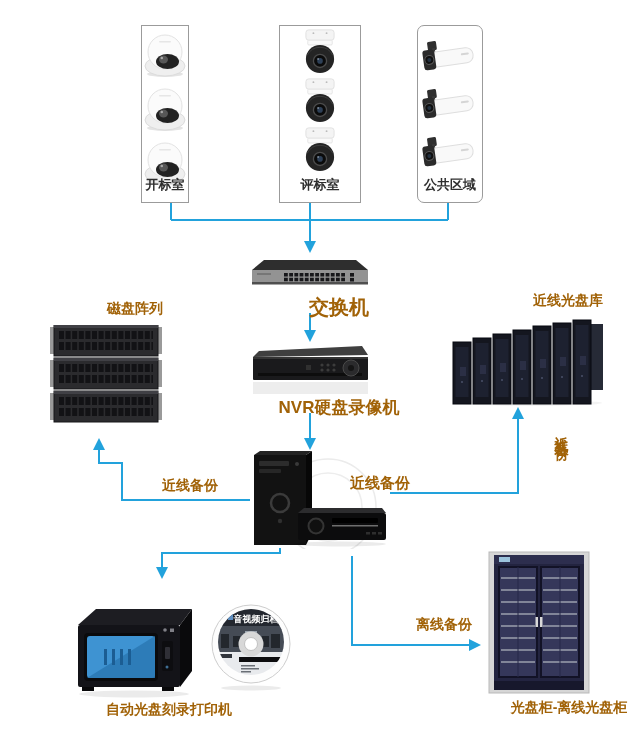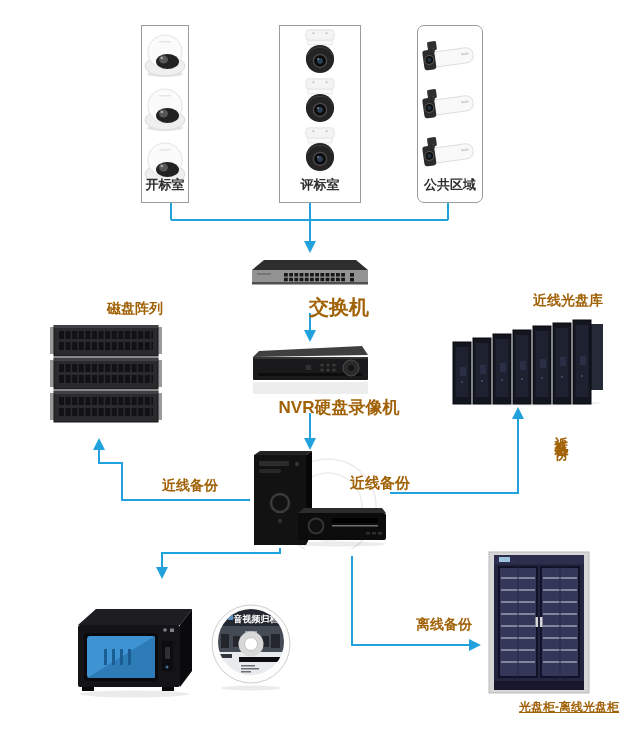--- a/index.html
+++ b/index.html
@@ -315,20 +315,21 @@
     <rect x="50" y="52" width="3" height="16" fill="#1b5d93"></rect>
     <rect x="58" y="52" width="3" height="16" fill="#1b5d93"></rect>
     <circle cx="95" cy="33" r="1.8" fill="#7f7f86"></circle>
     <rect x="100" y="31.5" width="4" height="3.5" fill="#7f7f86"></rect>
     <rect x="92" y="44" width="11" height="30" rx="2" fill="#0d0d10"></rect>
     <rect x="95" y="50" width="5" height="12" rx="1" fill="#2f2f36"></rect>
     <circle cx="97" cy="70" r="1.5" fill="#3f6f95"></circle>
     <rect x="12" y="90" width="12" height="4" fill="#08080a"></rect>
     <rect x="92" y="90" width="12" height="4" fill="#08080a"></rect>
   </svg>
+  <div class="lbl ctr" style="left:140px;top:701px;font-size:14px;">自动光盘刻录打印机</div>
 
   <svg class="abs" style="left:209px;top:602px;" width="84" height="90" viewBox="0 0 84 90">
     <ellipse cx="42" cy="86" rx="30" ry="2.5" fill="#000000" opacity="0.08"></ellipse>
     <circle cx="42" cy="42" r="39" fill="#fdfdfd" stroke="#cdcdcd"></circle>
     <clipPath id="cdclip">
         <circle cx="42" cy="40" r="33"></circle>
       </clipPath>
     <g clip-path="url(#cdclip)">
       <rect x="9" y="7" width="66" height="66" fill="#e8eaed"></rect>
       <rect x="9" y="7" width="66" height="17" fill="#23272f"></rect>
@@ -374,15 +375,15 @@
         <line x1="55" y1="99" x2="89" y2="99"></line>
       <line x1="13" y1="111" x2="47" y2="111"></line>
         <line x1="55" y1="111" x2="89" y2="111"></line>
     </g>
     <line x1="30" y1="16" x2="30" y2="126" stroke="#272948"></line>
     <line x1="72" y1="16" x2="72" y2="126" stroke="#272948"></line>
     <rect x="47.5" y="66" width="2.5" height="10" fill="#d8d8d8"></rect>
     <rect x="52" y="66" width="2.5" height="10" fill="#d8d8d8"></rect>
     <rect x="6" y="130" width="90" height="9" fill="#17182c"></rect>
   </svg>
-  <div class="lbl ctr" style="left:540px;top:699px;font-size:12px;text-decoration:underline;">光盘柜-离线光盘柜</div>
+  <div class="lbl ctr" style="left:540px;top:699px;font-size:14px;">光盘柜-离线光盘柜</div>
 
 </div>
 
 </body></html>

